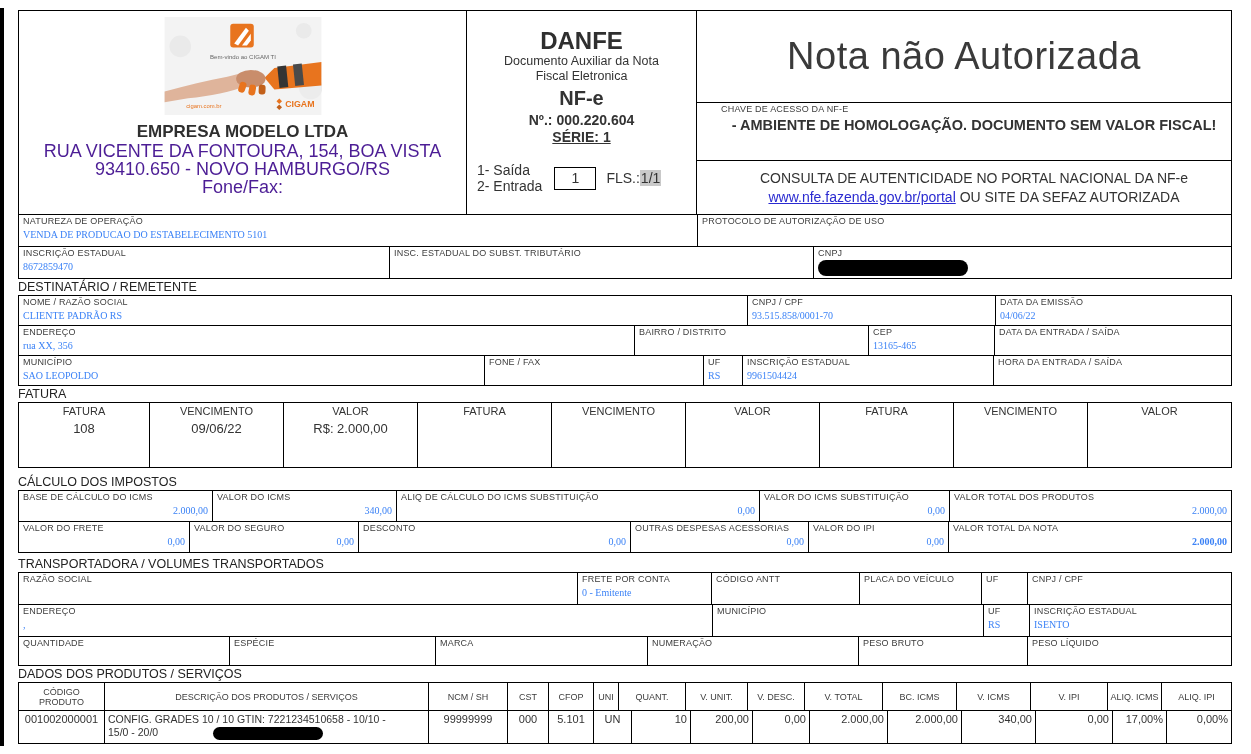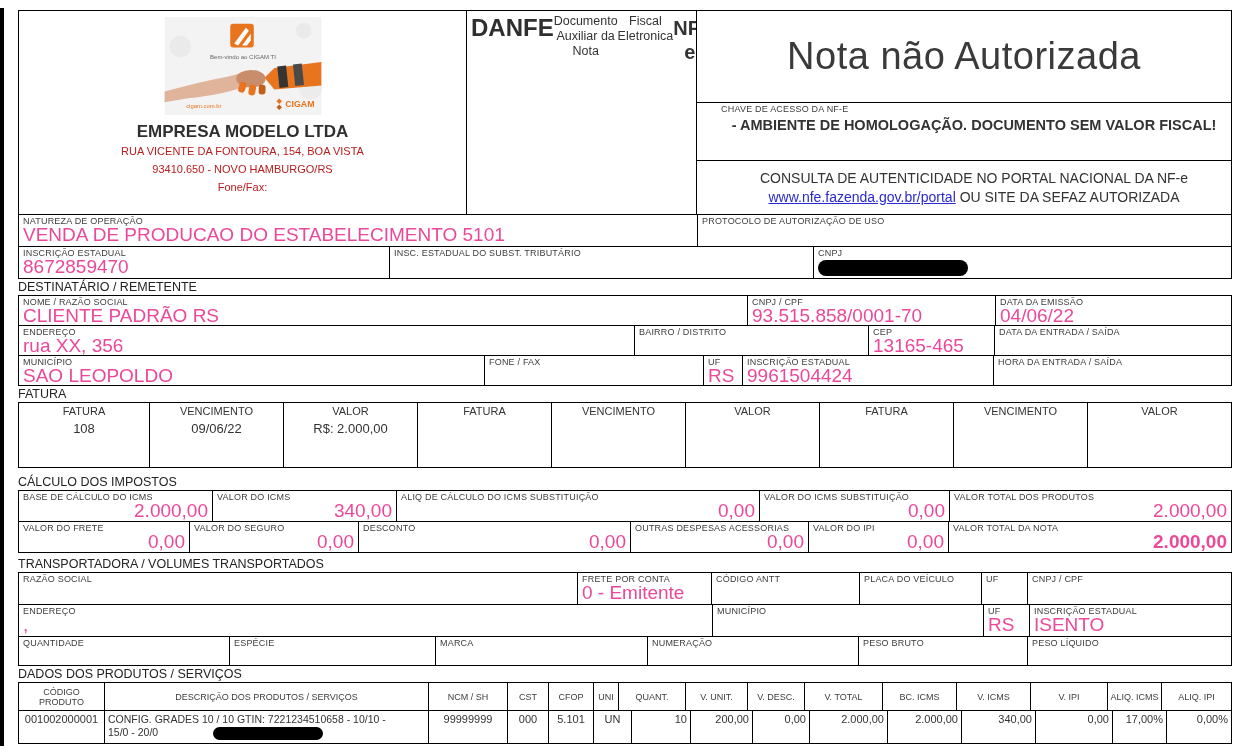--- a/index.html
+++ b/index.html
@@ -7,34 +7,34 @@
         font-family:"Liberation Sans","DejaVu Sans",sans-serif;color:#333;}
   .edge-bar{position:absolute;left:0;top:8px;width:4px;height:738px;background:#000;}
   .content{position:absolute;left:18px;top:10px;width:1214px;}
 
   .cell{box-sizing:border-box;border:1px solid #000;background:#fff;padding:1px 4px;overflow:hidden;}
   .trow{display:flex;}
   .trow > .cell + .cell{margin-left:-1px;}
   .mt{margin-top:-1px;}
 
   .lbl{font-size:9px;line-height:11px;color:#3c3c3c;white-space:nowrap;letter-spacing:.2px;}
-  .val{font-size:19px;line-height:16px;color:#ec4899;white-space:nowrap;}
+  .val{font-size:10px;line-height:16px;color:#3b82f6;white-space:nowrap;font-family:Liberation Serif, serif;}
   .num{text-align:right;}
   .ctr{text-align:center;}
   .bold{font-weight:bold;}
 
   .sec-title{font-size:12.5px;line-height:13px;color:#222;margin:2px 0 1px 0;}
 
   
   .hdr{display:flex;height:205px;}
   .hdr > * + *{margin-left:-1px;}
   .box-emit{width:449px;display:flex;flex-direction:column;align-items:center;padding-top:6px;}
   .emit-nome{font-size:17px;font-weight:bold;margin-top:7px;color:#2f2f2f;}
-  .emit-line{font-size:11px;line-height:18px;color:#b91c1c;}
-  .box-danfe{width:231px;text-align:center;padding-top:3px;display:flex;flex-direction:row;}
+  .emit-line{font-size:18px;line-height:18px;color:#4c1d95;}
+  .box-danfe{width:231px;text-align:center;padding-top:16px;display:flex;flex-direction:column;}
   .danfe-title{font-size:24px;font-weight:bold;line-height:27px;color:#2f2f2f;}
   .danfe-sub{font-size:12.5px;line-height:15px;}
   .danfe-sigla{font-size:20px;font-weight:bold;line-height:24px;margin-top:2px;}
   .danfe-num{font-size:14px;font-weight:bold;line-height:17px;margin-top:2px;}
   .danfe-serie{font-size:14px;font-weight:bold;line-height:17px;text-decoration:underline;}
   .danfe-bottom{display:flex;align-items:center;margin-top:16px;padding:0 6px;font-size:14px;text-align:left;}
   .tipo-box{border:1px solid #000;width:40px;height:21px;line-height:21px;text-align:center;margin-left:12px;flex:none;}
   .fls{margin-left:10px;white-space:nowrap;}
   .hl{background:var(--highlight,#c9c9c9);padding:0 1px;}
   .rstack{flex:1;display:flex;flex-direction:column;border-radius:31px;}

